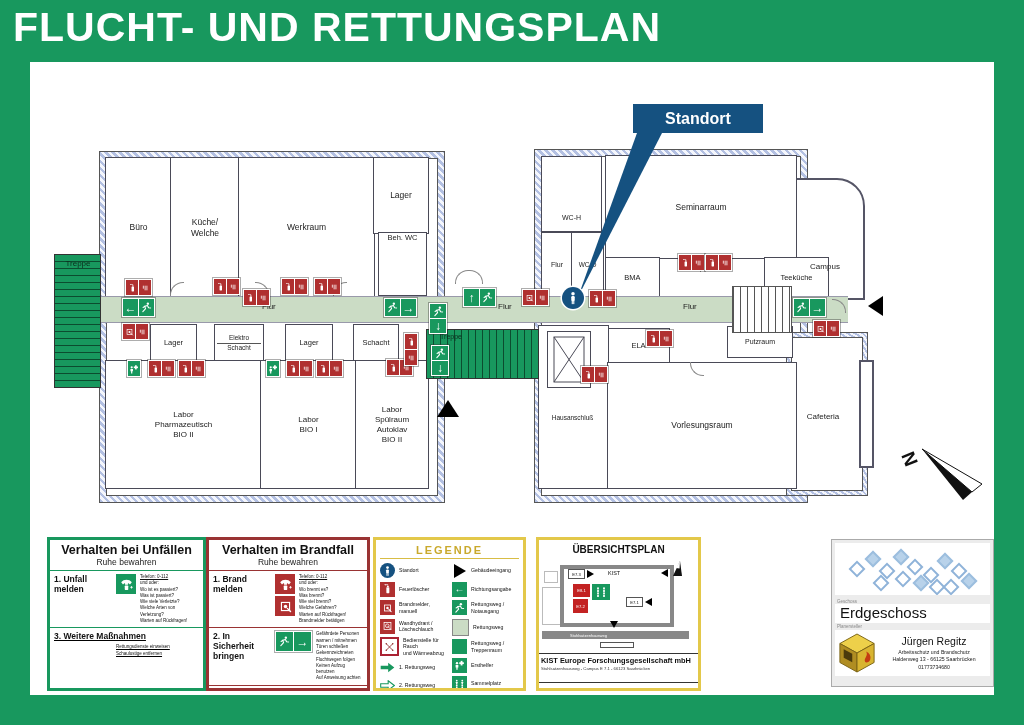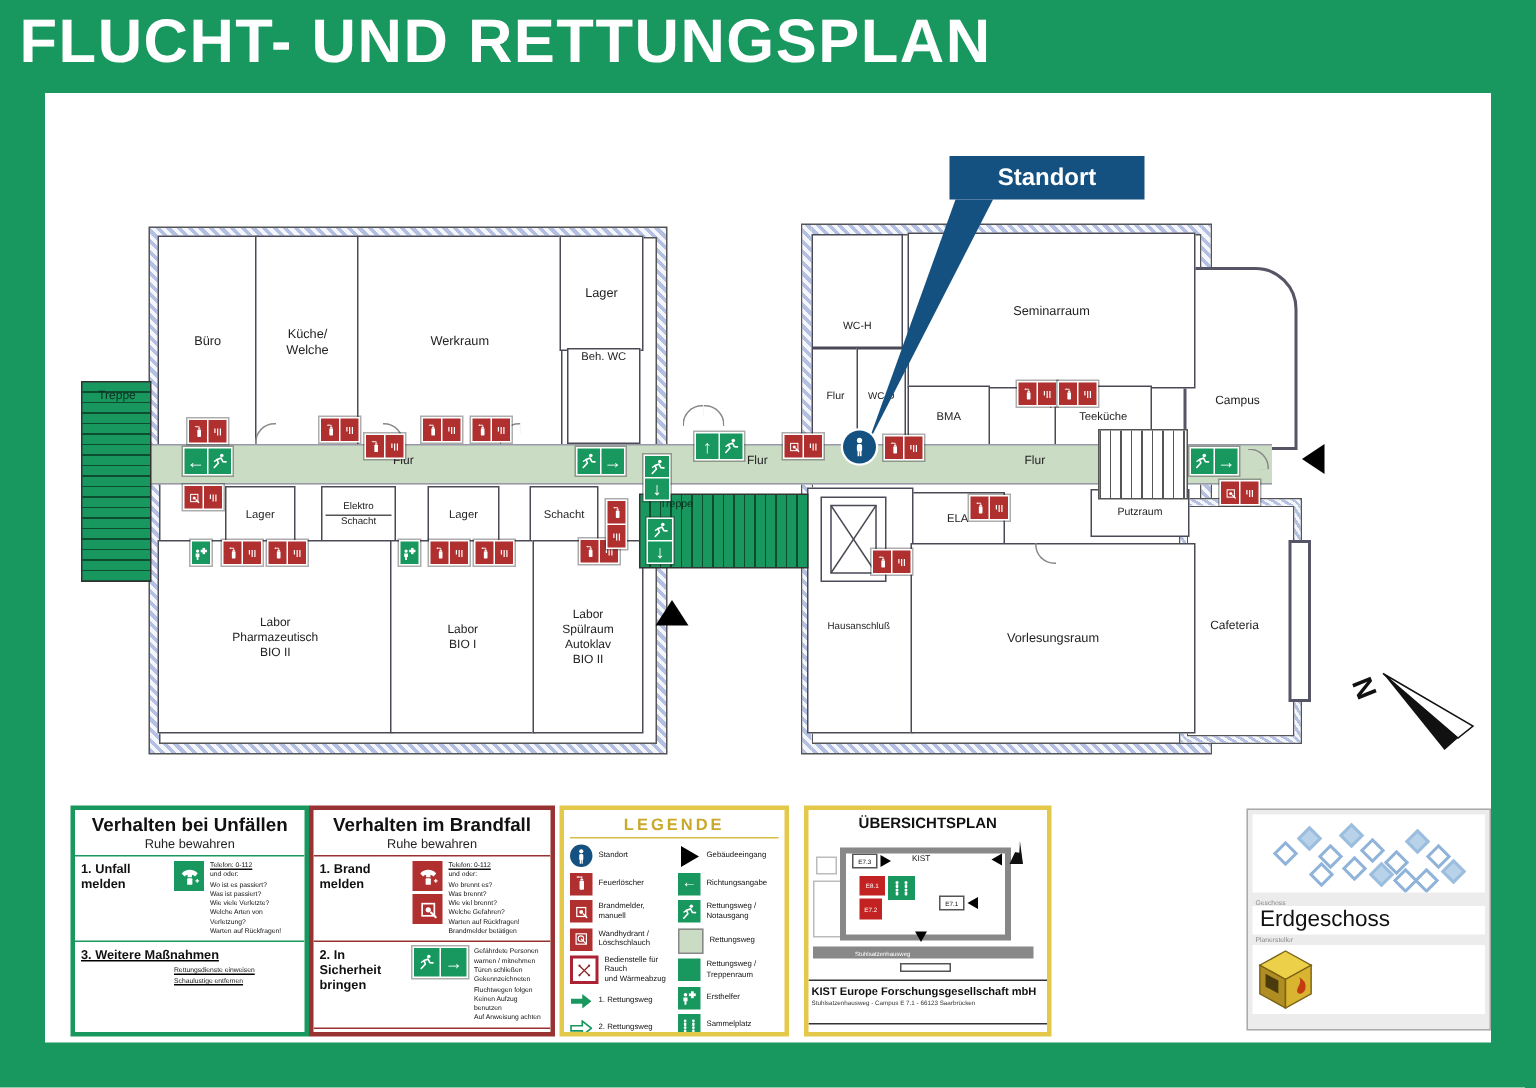--- a/index.html
+++ b/index.html
@@ -214,21 +214,21 @@
 <div class="room" style="left:355px;top:360px;width:72px;height:127px;font-size:8px;"><span>Labor
 Spülraum
 Autoklav
 BIO II</span></div>
 
 <div class="room" style="left:541px;top:156px;width:61px;height:76px;align-items:flex-end;padding-bottom:8px;box-sizing:border-box;font-size:7px;"><span>WC-H</span></div>
 <div class="room" style="left:541px;top:232px;width:30px;height:64px;font-size:7px;"><span>Flur</span></div>
 <div class="room" style="left:571px;top:232px;width:31px;height:64px;font-size:6.5px;"><span>WC-D</span></div>
 <div class="room" style="left:605px;top:155px;width:190px;height:102px;"><span>Seminarraum</span></div>
 <div class="room sm" style="left:605px;top:257px;width:53px;height:39px;"><span>BMA</span></div>
-<div class="room sm" style="left:703px;top:257px;width:63px;height:39px;"><span>Teeküche</span></div>
+<div class="room sm" style="left:764px;top:257px;width:63px;height:39px;"><span>Teeküche</span></div>
 <div class="room sm" style="left:607px;top:328px;width:61px;height:34px;"><span>ELA</span></div>
 <div class="room sm" style="left:727px;top:326px;width:64px;height:30px;font-size:7px;"><span>Putzraum</span></div>
 <div class="room" style="left:538px;top:325px;width:69px;height:162px;"></div>
 <div class="roomlabel" style="left:538px;top:414px;width:69px;font-size:6.5px;">Hausanschluß</div>
 <div class="room" style="left:607px;top:362px;width:188px;height:125px;"><span>Vorlesungsraum</span></div>
 <div class="roomlabel" style="left:789px;top:262px;width:72px;">Campus</div>
 <div class="roomlabel" style="left:787px;top:412px;width:72px;z-index:4;">Cafeteria</div>
 
 <div class="corridor" style="left:100px;top:296px;width:748px;height:25px;"></div>
 <div class="flurlabel" style="left:262px;top:302px;">Flur</div>
@@ -769,14 +769,20 @@
   <div class="tb-val-lg">Erdgeschoss</div>
   <div class="tb-label">Planersteller</div>
   <div class="tb-maker">
     <svg width="38" height="42" viewBox="0 0 40 44">
       <polygon points="20,2 38,12 20,22 2,12" fill="#edd04a" stroke="#7a6316"></polygon>
       <polygon points="2,12 20,22 20,42 2,32" fill="#b08d22" stroke="#7a6316"></polygon>
       <polygon points="38,12 20,22 20,42 38,32" fill="#d8b430" stroke="#7a6316"></polygon>
       <rect x="6" y="18" width="9" height="9" fill="#3a2c08" opacity=".85" transform="skewY(28)" transform-origin="6 18"></rect>
       <path d="M29 27 q2.5 -4 0.5 -6.5 q5.5 2.5 4.5 8 q-1 3.5 -4.5 3.5 q-2.5 -1.5 -0.5 -5" fill="#c43b12"></path>
     </svg>
+    <div class="tb-maker-text">
+      <div class="tb-name">Jürgen Regitz</div>
+      <div class="tb-line">Arbeitsschutz und Brandschutz</div>
+      <div class="tb-line">Haldenweg 13 - 66125 Saarbrücken</div>
+      <div class="tb-line">01773734680</div>
+    </div>
   </div>
 </div>
 
 </body></html>

